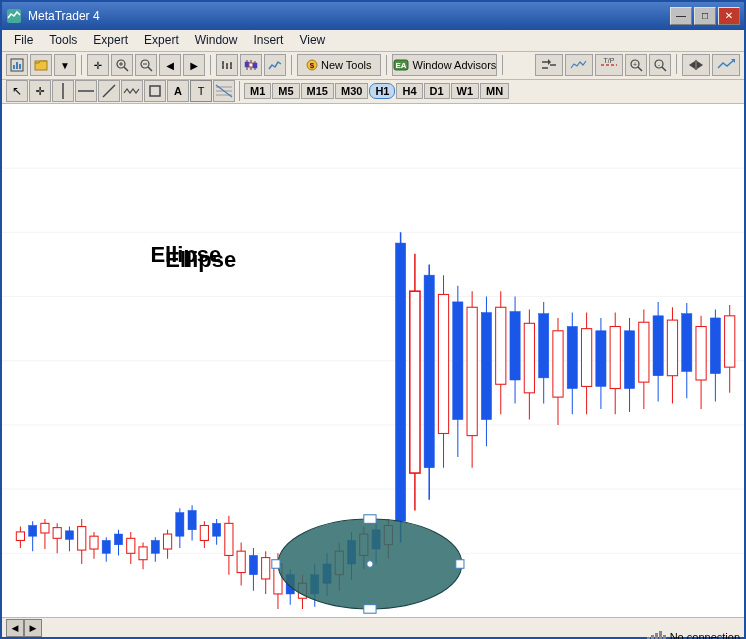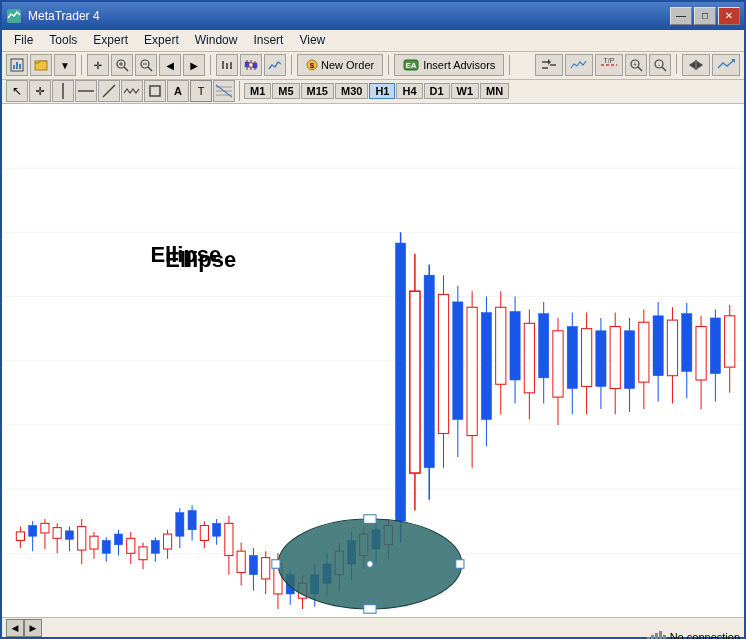--- a/index.html
+++ b/index.html
@@ -76,36 +76,36 @@
     .tb-sep { width: 1px; height: 20px; background: #a0a0a0; margin: 0 3px; }
 
     .new-order-btn {
       height: 22px; padding: 0 8px;
       background: #e0dcd4;
       border: 1px solid #a0a0a0;
       display: flex; align-items: center;
       cursor: pointer; font-size: 11px; gap: 3px;
     }
     .expert-btn {
-      height: 22px; padding: 0 8px;
+      height: 22px; padding: 0 0;
       background: #e0dcd4;
       border: 1px solid #a0a0a0;
       display: flex; align-items: center;
       cursor: pointer; font-size: 11px; gap: 4px;
     }
 
     
     .tf-btn {
       padding: 1px 5px;
       background: #e0dcd4;
       border: 1px solid #a0a0a0;
       cursor: pointer; font-size: 11px; font-weight: bold;
       min-width: 24px; text-align: left;
     }
-    .tf-btn.active { background: #c0d8f0; border-color: #4080c0; }
+    .tf-btn.active { background: #c0d8f0; border-color: #4080c0; border-radius: 7px; }
 
     
     .chart-area {
       background: #fde047;
       flex: 1;
       position: relative;
       overflow: hidden;
     }
 
     
@@ -242,30 +242,30 @@
         <polyline points="1,11 4,7 7,9 10,4 13,6" stroke="#4080c0" stroke-width="1.5" fill="none"></polyline>
       </svg>
     </div>
     <div class="tb-sep"></div>
 
     <div class="new-order-btn">
       <svg width="12" height="12" viewBox="0 0 12 12">
         <circle cx="6" cy="6" r="5" fill="#f0c040" stroke="#a08020" stroke-width="1"></circle>
         <text x="6" y="9" text-anchor="middle" font-size="8" font-weight="bold" fill="#600">$</text>
       </svg>
-      <span>New Order</span>
+      <span>New Tools</span>
     </div>
     <div class="tb-sep"></div>
 
     <div class="expert-btn">
       <svg width="16" height="14" viewBox="0 0 16 14">
         <rect x="1" y="2" width="14" height="10" rx="2" fill="#4a9040" stroke="#306030" stroke-width="1"></rect>
         <text x="8" y="10" text-anchor="middle" font-size="8" font-weight="bold" fill="white">EA</text>
       </svg>
-      <span>Insert Advisors</span>
+      <span>Window Advisors</span>
     </div>
     <div class="tb-sep"></div>
 
     <div style="margin-left:auto; display:flex; gap:2px;">
       <div class="tb-btn" style="width:28px;">
         <svg width="18" height="14" viewBox="0 0 18 14">
           <line x1="2" y1="4" x2="8" y2="4" stroke="#444" stroke-width="1.5"></line>
           <line x1="10" y1="7" x2="16" y2="7" stroke="#444" stroke-width="1.5"></line>
           <line x1="2" y1="10" x2="8" y2="10" stroke="#444" stroke-width="1.5"></line>
           <polygon points="8,1 8,7 11,4" fill="#444"></polygon>

